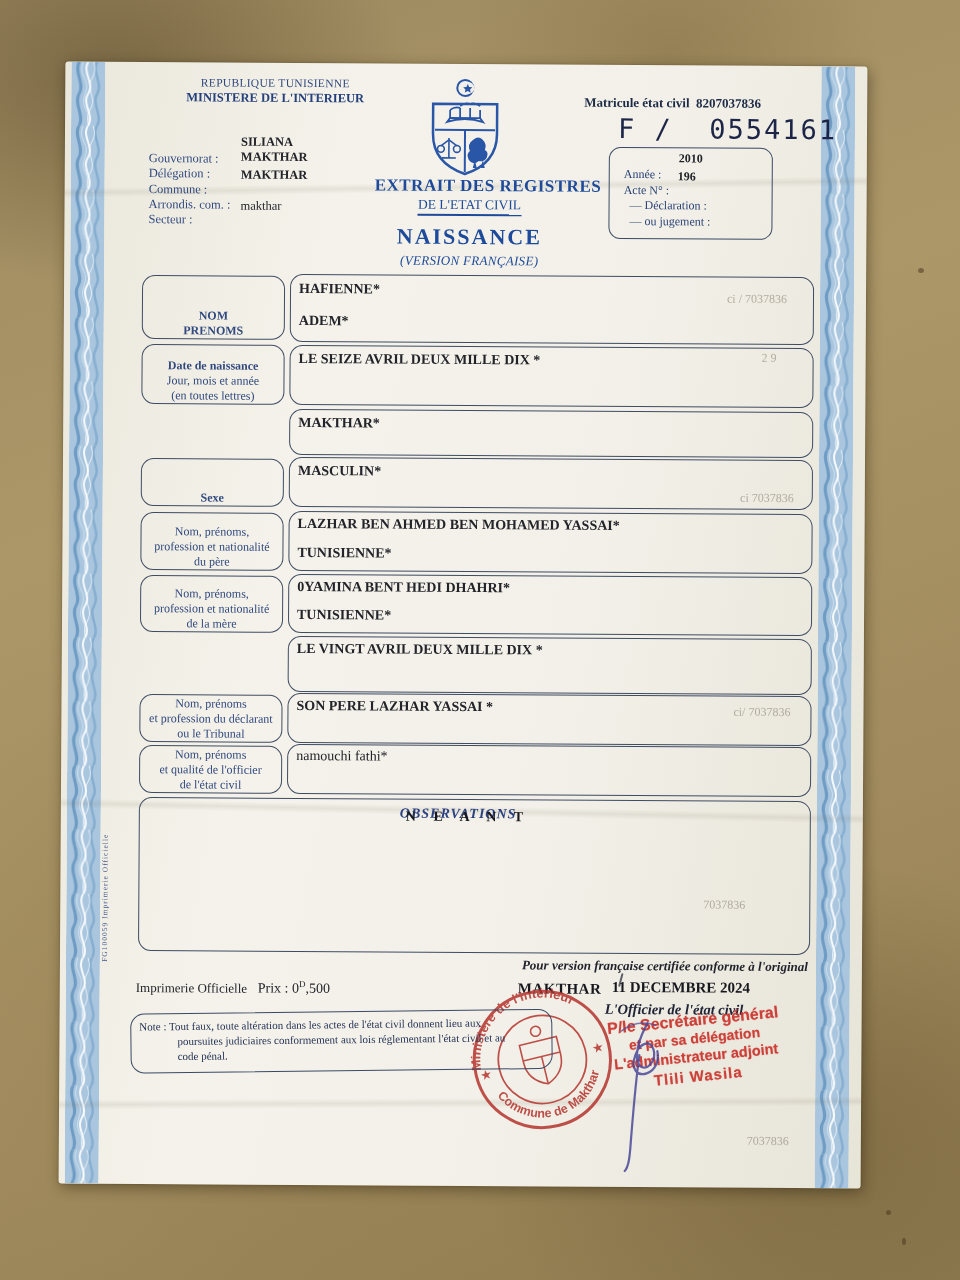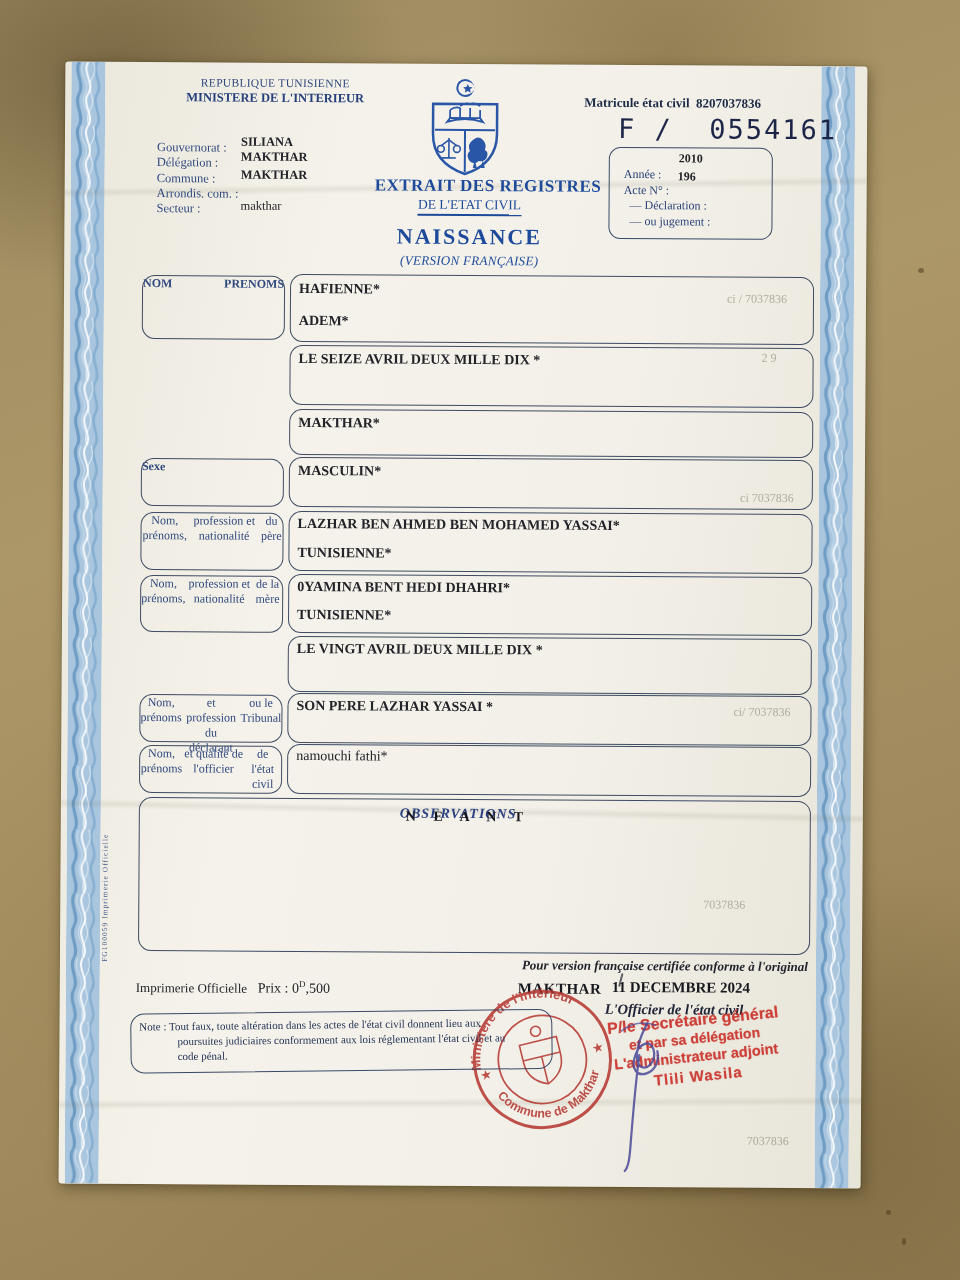--- a/index.html
+++ b/index.html
@@ -21,42 +21,42 @@
   .crease{position:absolute;left:0;width:100%;height:10px;pointer-events:none;
     background:linear-gradient(to bottom,rgba(255,255,255,0),rgba(90,80,60,.10) 50%,rgba(255,255,255,0));}
   .gstrip{position:absolute;top:0;height:100%;width:34px;overflow:hidden;}
   .gstrip svg{display:block;}
   .typed{color:#23232a;font-weight:bold;}
   .abs{position:absolute;}
   .hdr-left{left:70px;top:14px;width:280px;text-align:center;}
   .hdr-line1{font-size:11.5px;letter-spacing:.3px;color:#31497f;}
   .hdr-line2{font-size:12.5px;font-weight:bold;color:#26407c;margin-top:2px;}
   .admin{left:76px;top:70px;width:230px;font-size:12.5px;}
-  .admin .lab{position:absolute;left:16px;color:#31497f;white-space:nowrap;}
+  .admin .lab{position:absolute;left:8px;color:#31497f;white-space:nowrap;margin-top:11px;}
   .admin .val{position:absolute;left:100px;white-space:nowrap;}
   .matricule{left:519px;top:30px;font-size:13px;font-weight:bold;color:#1d2a46;white-space:nowrap;}
   .serial{left:553px;top:48px;font-size:27px;color:#1c2547;
     font-family:"DejaVu Sans Mono",monospace;letter-spacing:2px;white-space:nowrap;}
   .actebox{left:544px;top:82px;width:162px;height:90px;border:1.6px solid #3a4a66;
     border-radius:12px;font-size:12px;color:#2c4478;}
   .actebox .yr{position:absolute;left:0;right:0;top:3px;text-align:center;}
   .actebox .l1{position:absolute;left:14px;top:19px;}
   .actebox .v1{position:absolute;left:68px;top:21px;}
   .actebox .l2{position:absolute;left:14px;top:35px;}
   .actebox .l3{position:absolute;left:20px;top:50px;}
   .actebox .l4{position:absolute;left:20px;top:66px;}
   .titleblk{left:310px;top:112px;width:190px;text-align:center;white-space:nowrap;}
   .t1{font-size:17px;font-weight:bold;color:#1d4a9a;letter-spacing:.5px;}
   .t2{font-size:13.5px;color:#1d4a9a;margin-top:1px;}
   .t2u{display:inline-block;border-bottom:2px solid #1d4a9a;padding-bottom:1px;}
   .t3{font-size:22px;font-weight:bold;color:#1d4a9a;letter-spacing:2px;margin-top:8px;}
   .t4{font-size:13px;font-style:italic;color:#1d4a9a;margin-top:3px;letter-spacing:.3px;}
   .row-lbl,.row-val{position:absolute;border:1.8px solid #3f4c63;border-radius:13px;}
   .row-lbl{left:78px;width:141px;color:#31497f;text-align:center;font-size:12px;
-    display:flex;justify-content:space-between;line-height:1.25;font-family:Liberation Serif, serif;}
+    display:flex;flex-direction:column;justify-content:flex-end;line-height:1.25;font-family:Liberation Serif, serif;}
   .row-val{left:226px;width:522px;}
   .vline{position:absolute;left:8px;font-size:14px;white-space:nowrap;}
   .bold{font-weight:bold;}
   .ghost{position:absolute;color:rgba(125,118,104,.55);font-size:12px;white-space:nowrap;}
   .obsbox{left:78px;top:735px;width:670px;height:152px;border:1.8px solid #3f4c63;border-radius:13px;}
   .obslbl{position:absolute;left:260px;top:6px;font-size:14px;font-style:italic;
     font-weight:bold;color:#2a4080;letter-spacing:1px;}
   .obsval{position:absolute;left:266px;top:9px;font-size:14px;color:#17171c;
     font-weight:bold;letter-spacing:7px;}
   .certify{left:0px;top:893px;width:748px;text-align:right;font-size:13px;
@@ -199,20 +199,25 @@
     <div class="row-lbl" style="top:213px;height:62px;">
       <div class="bold">NOM</div>
       <div class="bold">PRENOMS</div>
     </div>
     <div class="row-val" style="top:211px;height:66px;">
       <span class="vline typed" style="top:6px;">HAFIENNE*</span>
       <span class="vline typed" style="top:38px;">ADEM*</span>
       <span class="ghost" style="right:26px;top:14px;">ci /          7037836</span>
     </div>
 
+    <div class="row-lbl" style="top:282px;height:58px;">
+      <div class="bold">Date de naissance</div>
+      <div>Jour, mois et année</div>
+      <div>(en toutes lettres)</div>
+    </div>
     <div class="row-val" style="top:282px;height:58px;">
       <span class="vline typed" style="top:5px;">LE SEIZE AVRIL  DEUX MILLE DIX *</span>
       <span class="ghost" style="right:36px;top:2px;">2 9</span>
     </div>
 
     <div class="row-val" style="top:346px;height:44px;">
       <span class="vline typed" style="top:5px;">MAKTHAR*</span>
     </div>
 
     <div class="row-lbl" style="top:396px;height:46px;">

